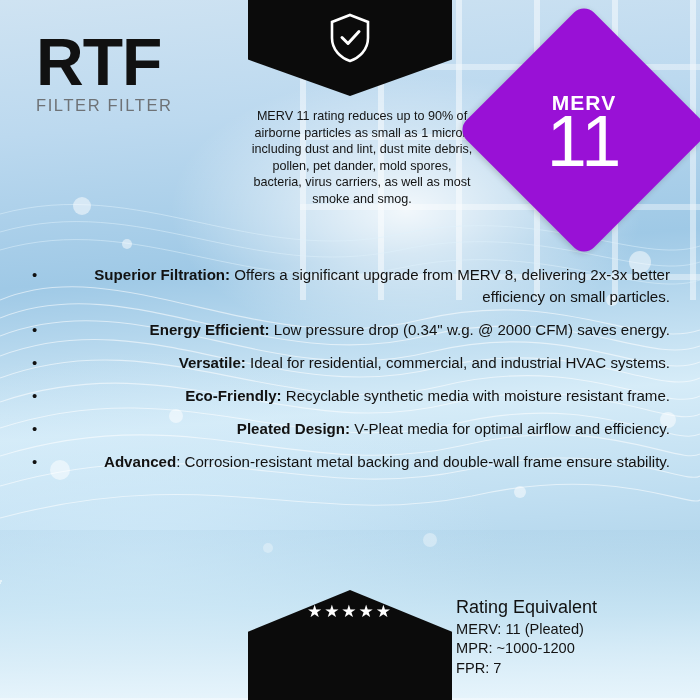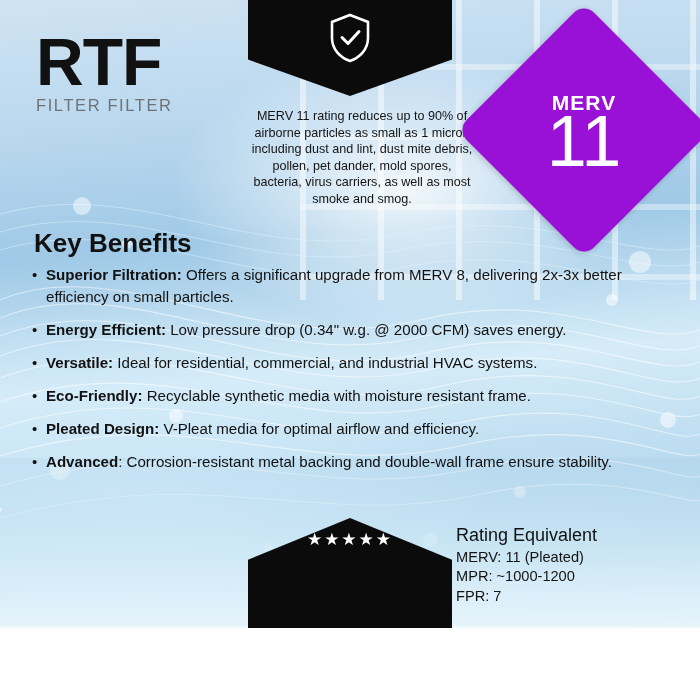--- a/index.html
+++ b/index.html
@@ -4,21 +4,21 @@
 <style>
   * { box-sizing: border-box; }
   html, body {
     margin: 0; padding: 0;
     width: 700px; height: 700px;
     font-family: "Liberation Sans", sans-serif;
     overflow: hidden;
   }
   .canvas {
     position: relative;
-    width: 700px; height: 628px;
+    width: 700px; height: 700px;
     background:
       radial-gradient(ellipse 380px 220px at 58% 30%, rgba(255,255,255,0.85) 0%, rgba(255,255,255,0) 62%),
       radial-gradient(ellipse 520px 300px at 20% 80%, rgba(210,235,250,0.75) 0%, rgba(210,235,250,0) 70%),
       linear-gradient(175deg, #cfe3f2 0%, #bcd9ef 18%, #9fc9e6 38%, #d6ecf8 58%, #bcdcf0 74%, #a9cfe6 88%, #cfe6f5 100%);
     overflow: hidden;
     padding-left: 8px;
   }
 
   
   .bg-window {
@@ -114,21 +114,21 @@
   .kb-title {
     position: absolute; left: 34px; top: 228px; font-size: 26px; font-weight: 700;
     color: #111; z-index: 7;
   }
   .kb-list {
     position: absolute; left: 30px; top: 264px; width: 640px; z-index: 7;
     margin: 0; padding: 0; list-style: none;
   }
   .kb-item {
     position: relative; padding-left: 16px; margin-bottom: 11px;
-    font-size: 15.1px; line-height: 22px; color: #121212;
+    font-size: 15.1px; line-height: 22px; color: #121212; text-align: right;
   }
   .kb-item:before {
     content: "•"; position: absolute; left: 2px; top: 0; font-size: 15px; color: #111;
   }
   .kb-item b { font-weight: 700; }
 
   
   .rating {
     position: absolute; right: 14px; bottom: 22px; width: 230px; text-align: left;
     z-index: 7;
@@ -196,21 +196,20 @@
   <div class="merv-desc">MERV 11 rating reduces up to 90% of airborne particles as small as 1 micron including dust and lint, dust mite debris, pollen, pet dander, mold spores, bacteria, virus carriers, as well as most smoke and smog.</div>
 
   <div class="merv-badge">
     <div class="merv-diamond"></div>
     <div class="merv-text">
       <div class="merv-label">MERV</div>
       <div class="merv-value">11</div>
     </div>
   </div>
 
-  <div class="kb-title">Key Benefits</div>
 
   <ul class="kb-list">
     <li class="kb-item">
       <b>Superior Filtration:</b><span> Offers a significant upgrade from MERV 8, delivering 2x-3x better efficiency on small particles.</span>
     </li>
     <li class="kb-item">
       <b>Energy Efficient:</b><span> Low pressure drop (0.34" w.g. @ 2000 CFM) saves energy.</span>
     </li>
     <li class="kb-item">
       <b>Versatile:</b><span> Ideal for residential, commercial, and industrial HVAC systems.</span>

